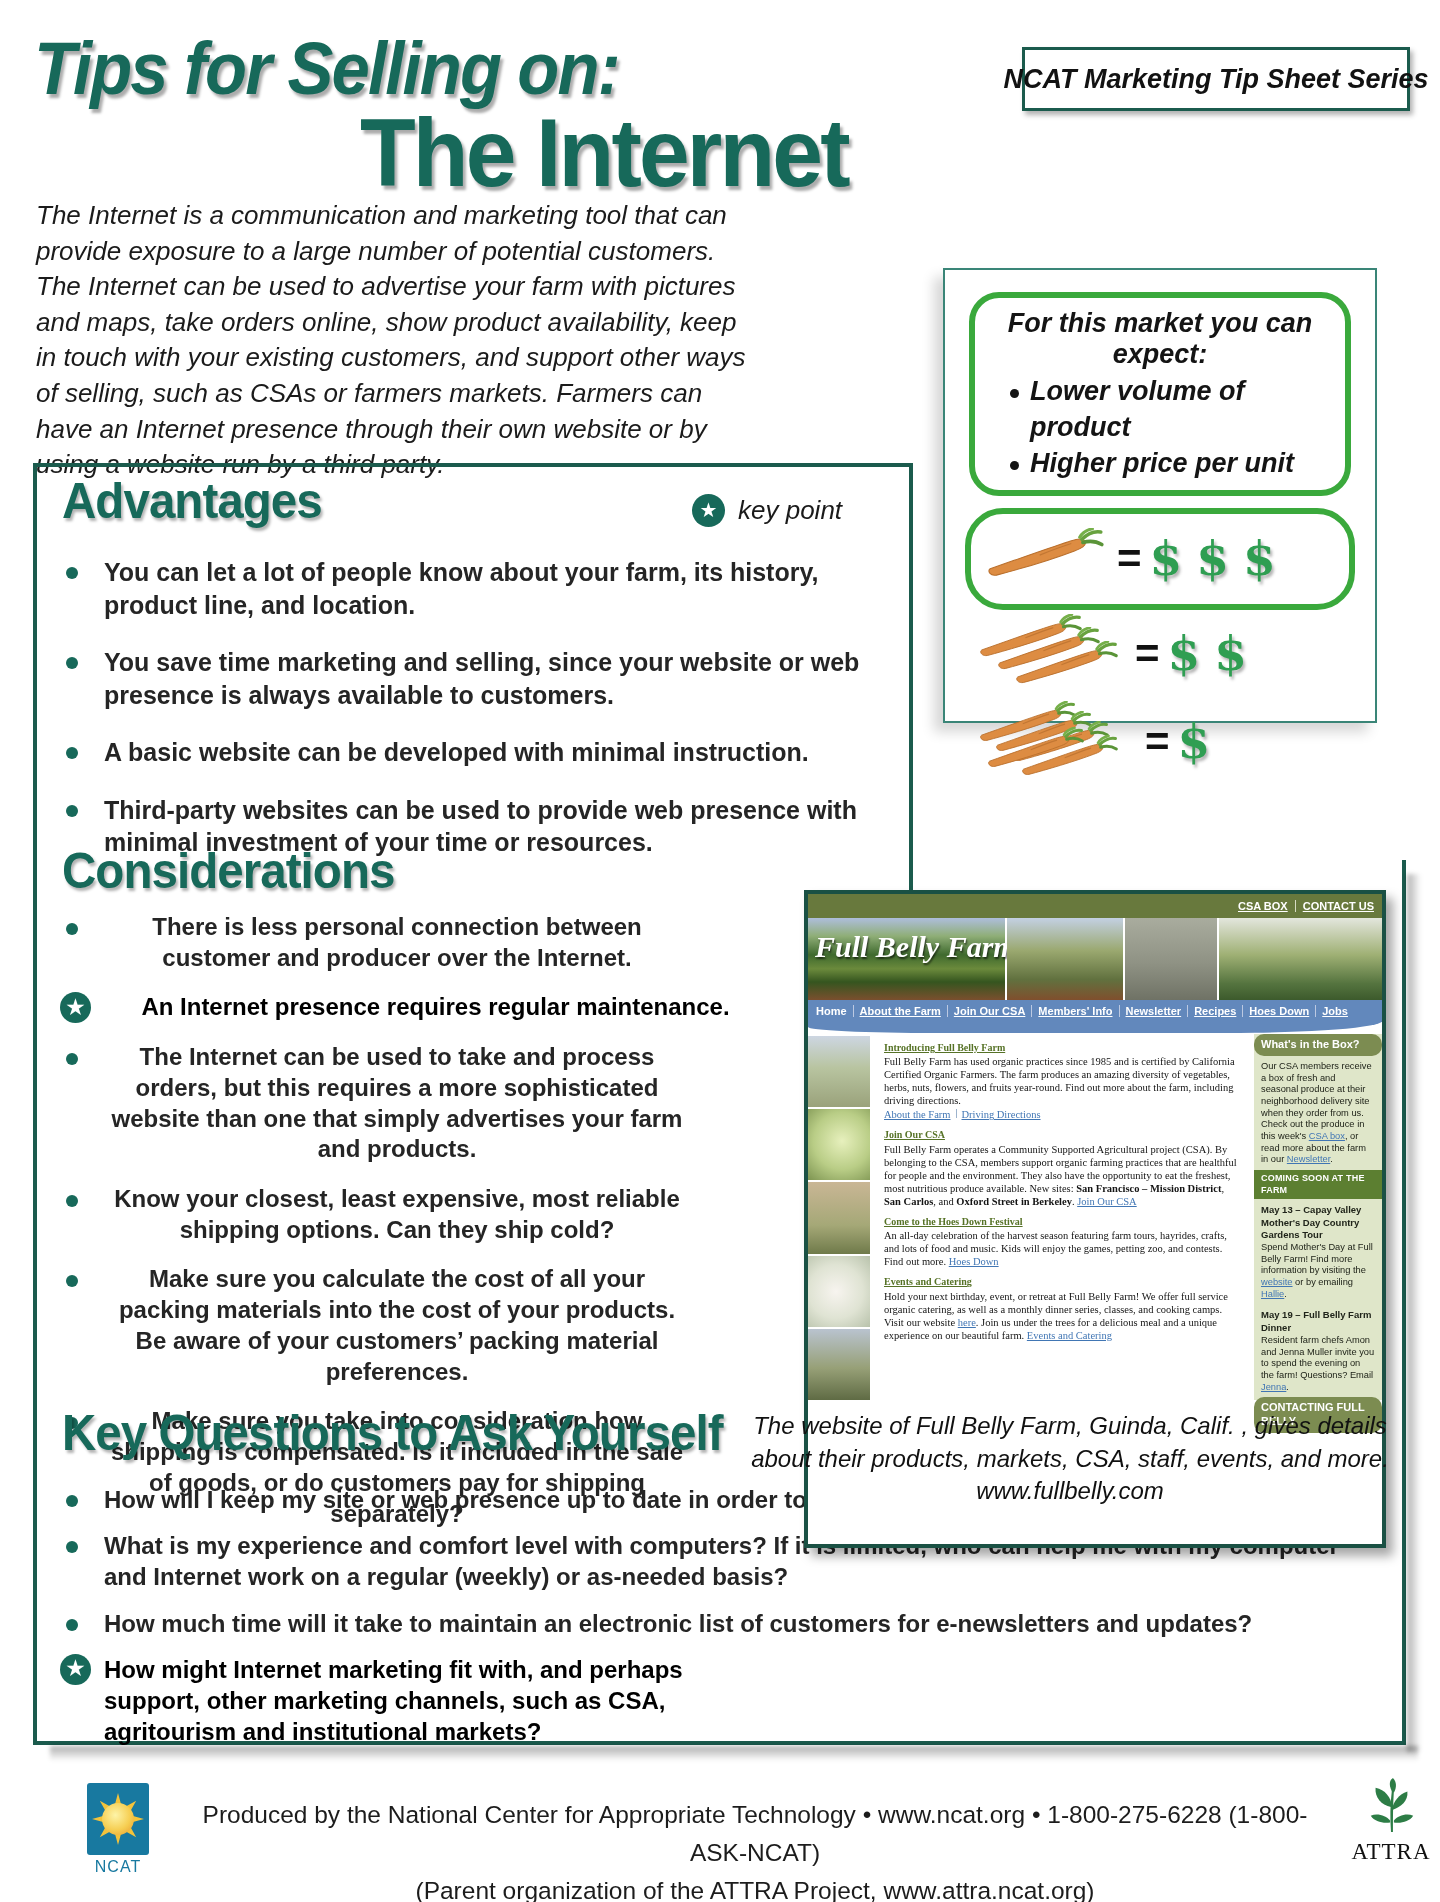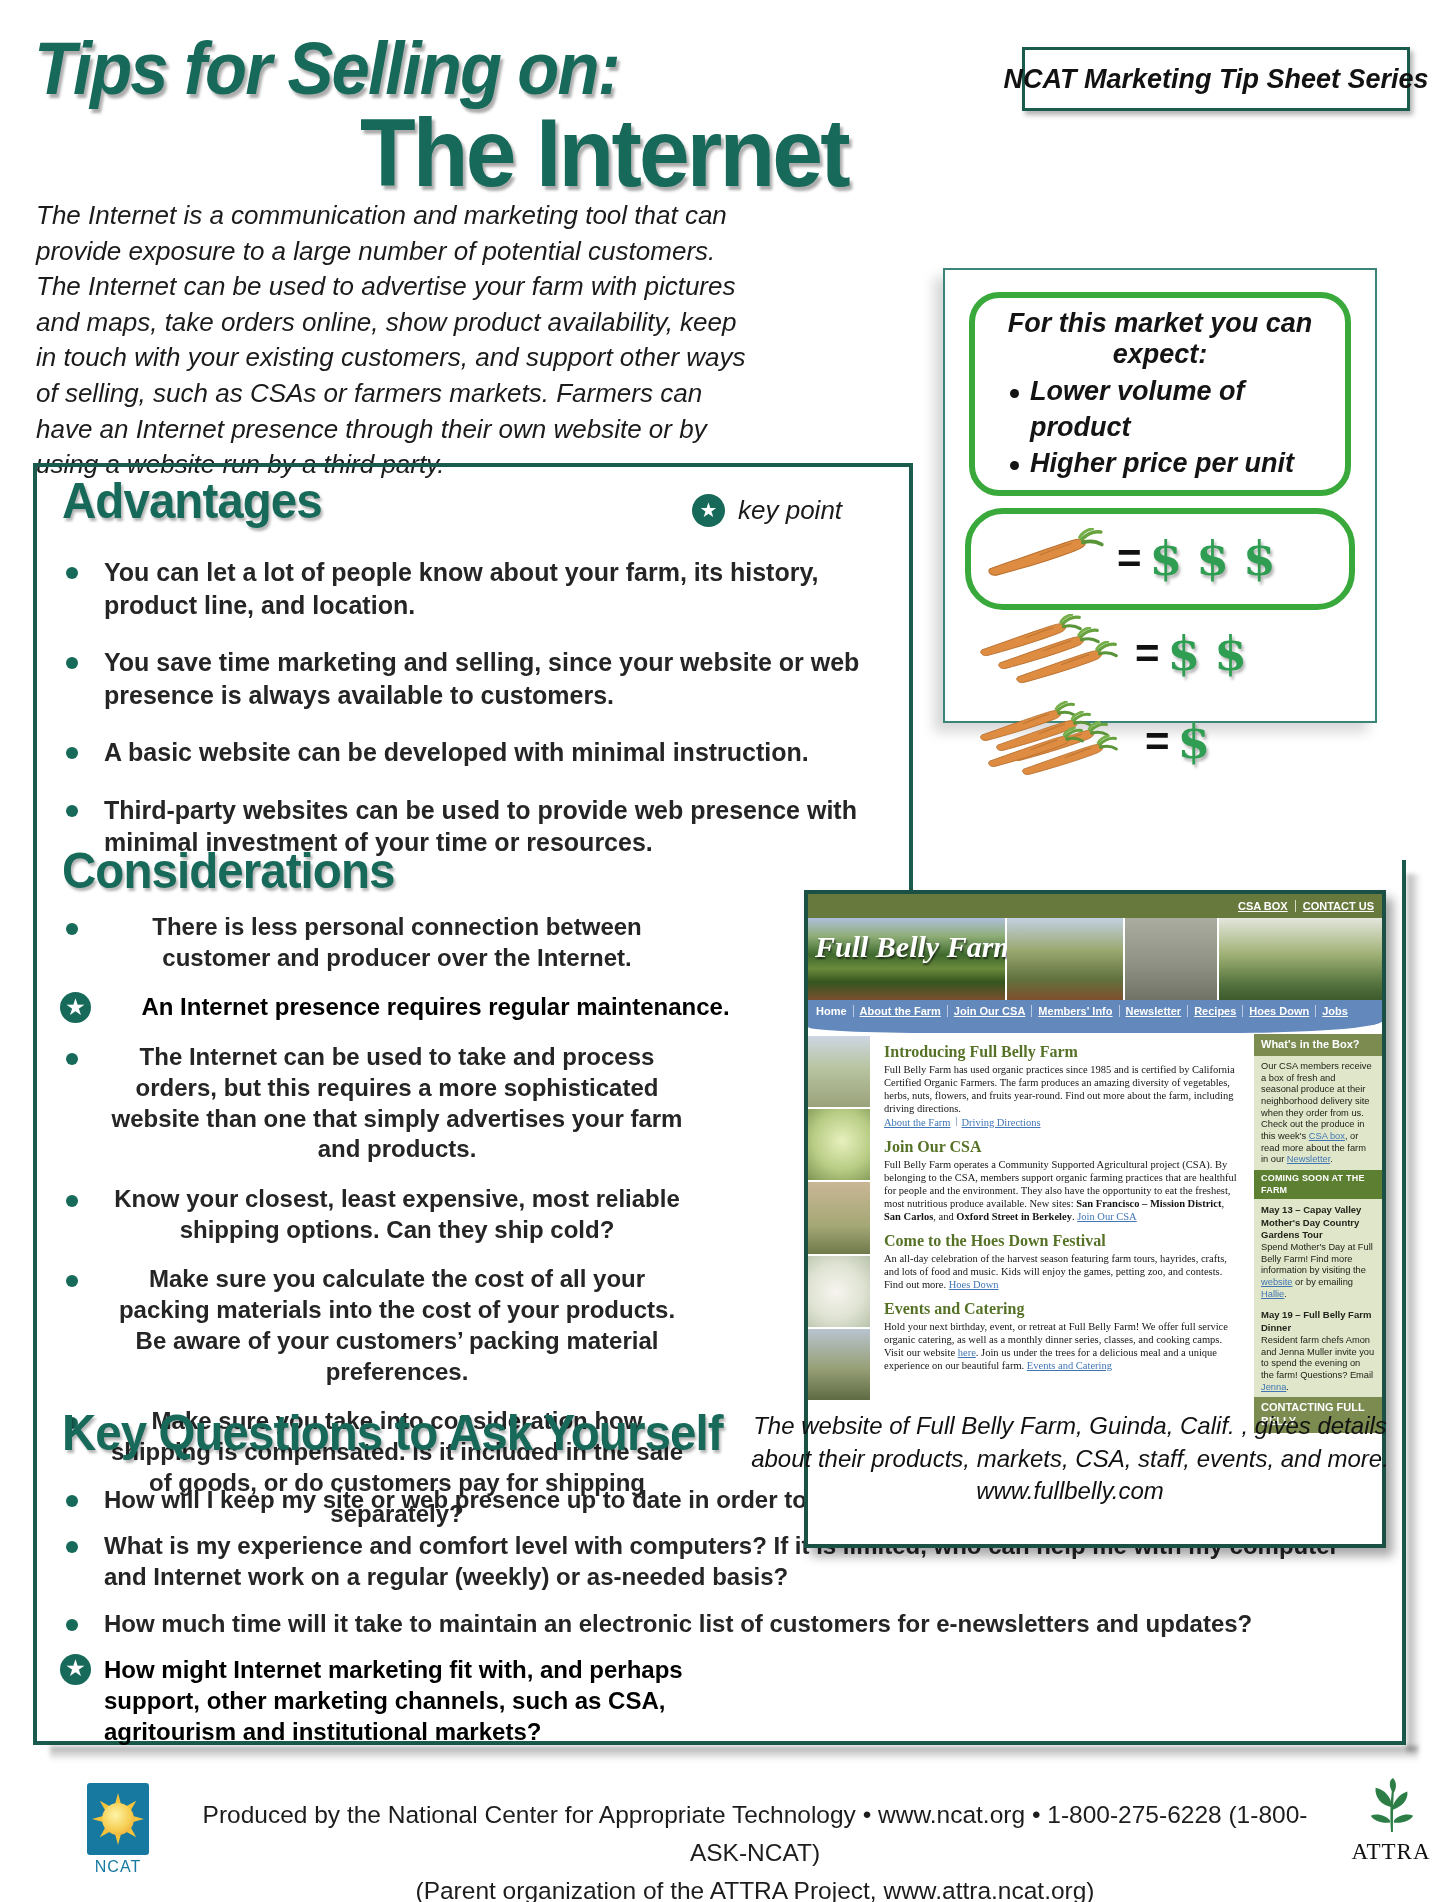--- a/index.html
+++ b/index.html
@@ -114,28 +114,28 @@
   .s-body { display:flex; height:366px; background:#fff; }
   .s-strip { width:62px; display:flex; flex-direction:column; gap:2px; padding-top:2px; }
   .s-strip div { flex:1; }
   .sp1 { background:linear-gradient(180deg,#cdd6e2 0%,#b8c4a0 45%,#9aa27b 100%); }
   .sp2 { background:radial-gradient(circle at 55% 45%,#e7f0bd 0%,#b9cd86 55%,#7d9451 100%); }
   .sp3 { background:linear-gradient(180deg,#c9b695 0%,#a5a877 60%,#6f7a4a 100%); }
   .sp4 { background:radial-gradient(circle at 45% 50%,#f7f4ef 0%,#dfe3d3 55%,#b8c2ab 100%); }
   .sp5 { background:linear-gradient(180deg,#b9c3cf 0%,#97a077 55%,#5f6b44 100%); }
   .s-main { flex:1; padding:8px 12px 0 14px; font-family:"Liberation Serif", serif;
             font-size:10.5px; line-height:1.24; color:#141414; }
-  .s-main h4 { font-family:"Liberation Serif", serif; color:#567226; font-size:16px; font-weight:700;
-               margin:8px 0 1px; }
+  .s-main h4 { font-family:"Liberation Serif", serif; color:#567226; font-size:10px; font-weight:700;
+               margin:8px 0 1px;text-decoration:underline; }
   .s-main h4:first-child { margin-top:0; }
   .s-main .lnks { margin-top:1px; }
   .s-main .vbar { display:inline-block; width:1px; height:9px; background:#9db3cd; margin:0 5px; }
   .s-side { width:128px; background:#dfe6c9; display:flex; flex-direction:column; font-size:9.3px;
             line-height:1.26; color:#20241a; }
-  .sb-h1 { background:#7c8c51; color:#fff; font-weight:700; font-size:11px; padding:4px 7px; }
+  .sb-h1 { background:#7c8c51; color:#fff; font-weight:700; font-size:11px; padding:4px 7px;border-radius:10px; }
   .sb-h2 { background:#5c7f31; color:#fff; font-weight:700; font-size:9px; padding:3px 7px; letter-spacing:.2px; }
   .sb-p { padding:5px 7px 4px; }
   .sb-p b { font-size:9.5px; }
   .sb-bottom { margin-top:auto; }
 
   .caption { position:absolute; left:744px; top:1410px; width:652px; text-align:center;
              font-style:italic; font-size:24px; line-height:1.36; color:#111; z-index:7; }
 
   
   .ncat { position:absolute; left:76px; top:1783px; width:84px; text-align:center; }

